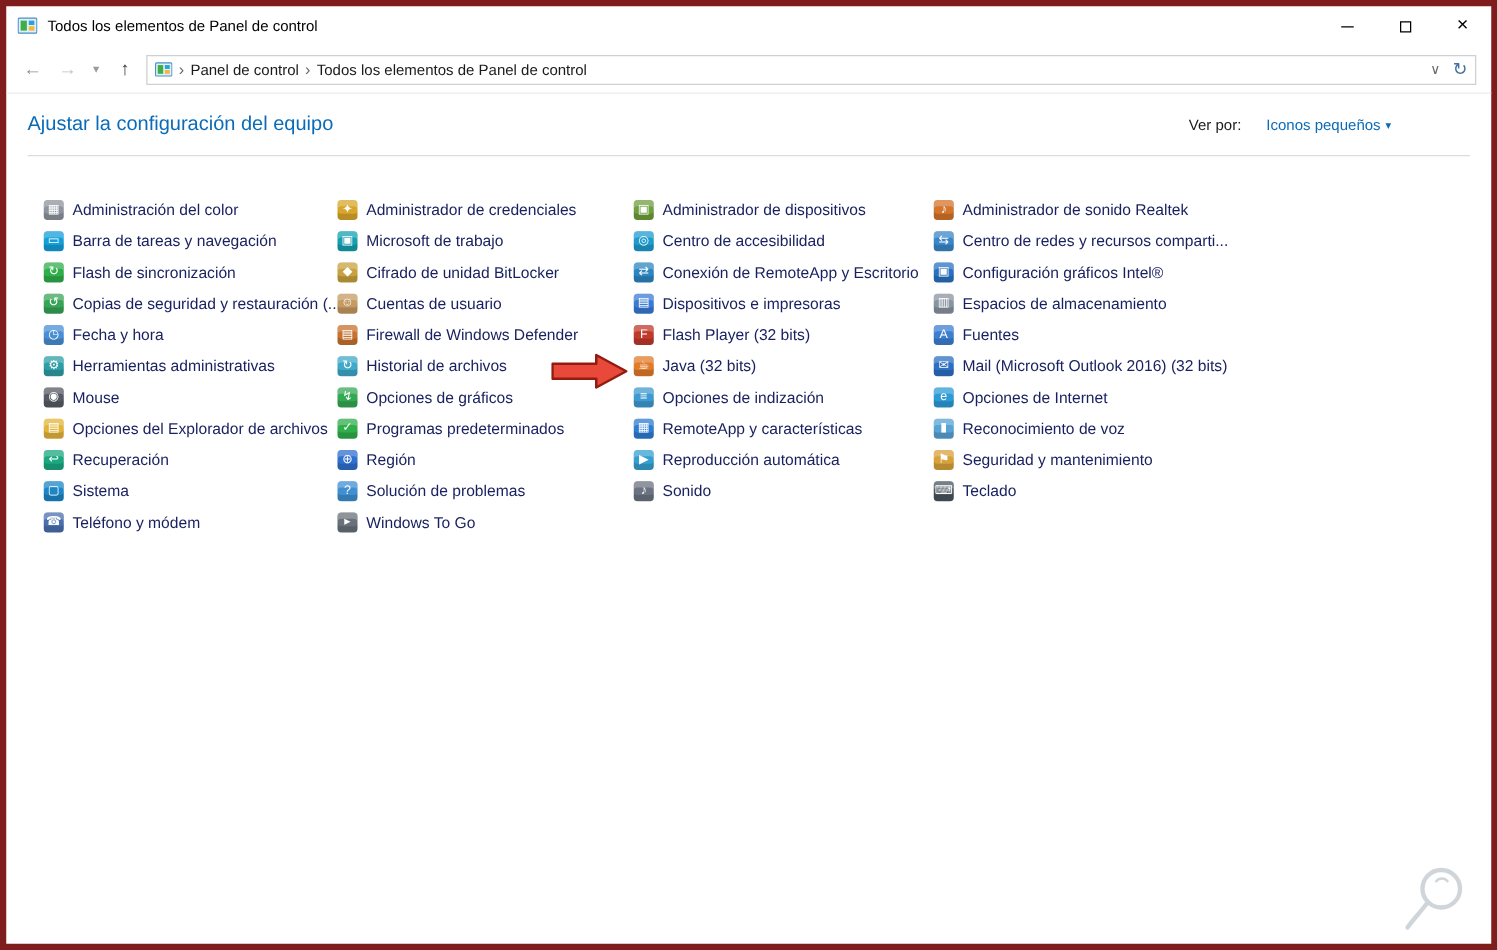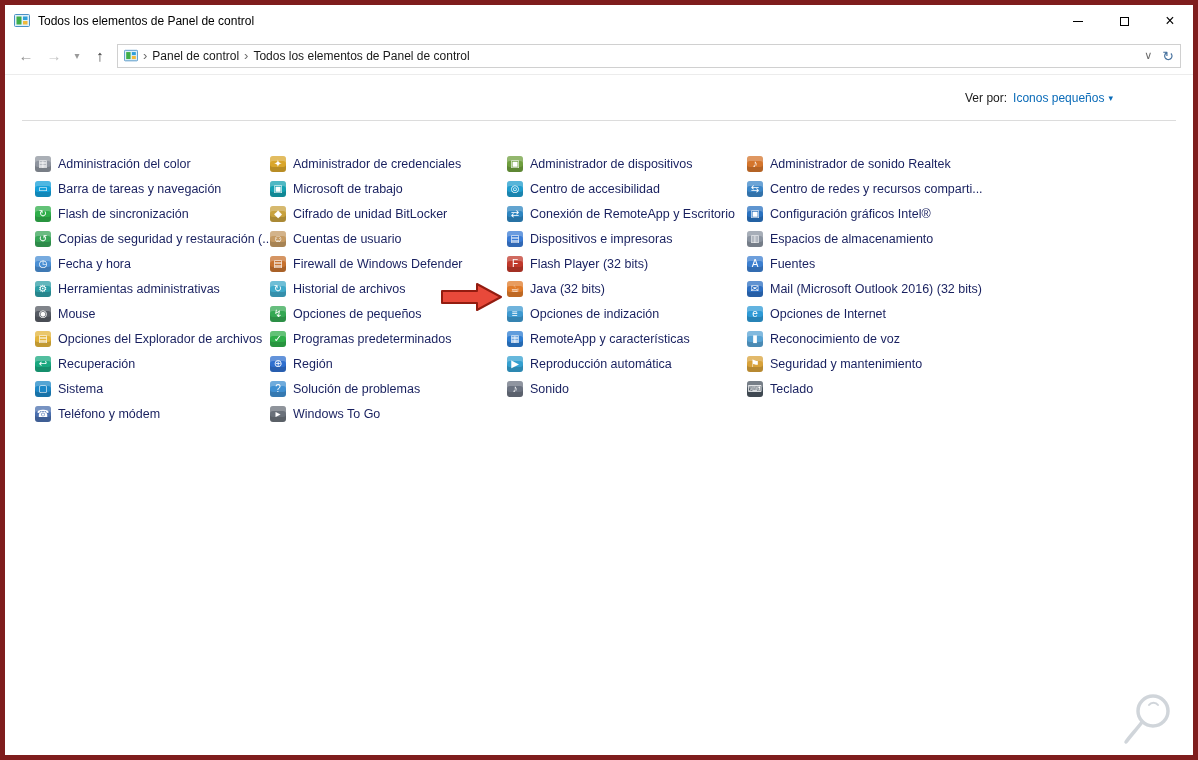--- a/index.html
+++ b/index.html
@@ -29,21 +29,21 @@
   .refresh{font-size:14px;color:#46719e}
   .searchbox{width:212px;height:24px;border:1px solid #d0d0d0;display:flex;align-items:center;padding:0 8px;flex:0 0 auto;background:#fff}
   .searchbox input{border:none;outline:none;flex:1;font-size:12px;font-family:inherit;color:#333;background:transparent}
   .searchbox input::placeholder{color:#7a7a7a}
   .mag{width:14px;height:14px;position:relative;display:inline-block;flex:0 0 auto}
   .mag::before{content:"";position:absolute;left:1px;top:1px;width:7px;height:7px;border:1.5px solid #555;border-radius:50%}
   .mag::after{content:"";position:absolute;left:10px;top:10px;width:5px;height:1.5px;background:#555;transform:rotate(45deg);transform-origin:left center}
 
   .headerrow{display:flex;align-items:center;margin:16px 80px 0 17px}
   .page-title{font-size:16px;color:var(--accent)}
-  .viewby{margin-left:auto;display:flex;align-items:center;gap:6px;font-size:12px;color:#1a1a1a}
+  .viewby{margin-left:auto;display:flex;align-items:center;gap:20px;font-size:12px;color:#1a1a1a}
   .viewby-value{color:var(--accent);display:flex;align-items:center;gap:4px;cursor:default}
   .viewby .caret{font-size:9px;color:var(--accent)}
 
   .divider{height:1px;background:#dcdcdc;margin:15px 17px 0 17px}
 
   .grid{display:grid;grid-template-columns:235px 237px 240px 1fr;padding-left:30px;margin-top:30px}
   .col{display:flex;flex-direction:column}
   .item{height:25px;display:flex;align-items:center;gap:7px;cursor:default}
   .item .icon{width:16px;height:16px;border-radius:3px;color:#fff;font-size:10px;line-height:16px;text-align:center;flex:0 0 auto;
     box-shadow:inset 0 -5px rgba(0,0,0,.15), inset 0 5px rgba(255,255,255,.25)}
@@ -101,20 +101,21 @@
       <span class="crumb">Todos los elementos de Panel de control</span>
       <span class="bar-right">
         <span class="addr-chev">∨</span>
         <span class="refresh">↻</span>
       </span>
     </div>
 
   </div>
 
   <div class="headerrow">
+    <span class="page-title">Ajustar la configuración del equipo</span>
     <span class="viewby">
       <span>Ver por:</span>
       <span class="viewby-value">
         <span>Iconos pequeños</span>
         <span class="caret">▾</span>
       </span>
     </span>
   </div>
 
   <div class="divider"></div>
@@ -186,21 +187,21 @@
         <div class="item">
           <span class="icon" style="background-color: rgb(199, 114, 47);">▤</span>
           <span class="label">Firewall de Windows Defender</span>
         </div>
         <div class="item">
           <span class="icon" style="background-color: rgb(63, 169, 201);">↻</span>
           <span class="label">Historial de archivos</span>
         </div>
         <div class="item">
           <span class="icon" style="background-color: rgb(52, 168, 83);">↯</span>
-          <span class="label">Opciones de pequeños</span>
+          <span class="label">Opciones de gráficos</span>
         </div>
         <div class="item">
           <span class="icon" style="background-color: rgb(47, 174, 74);">✓</span>
           <span class="label">Programas predeterminados</span>
         </div>
         <div class="item">
           <span class="icon" style="background-color: rgb(47, 111, 206);">⊕</span>
           <span class="label">Región</span>
         </div>
         <div class="item">

